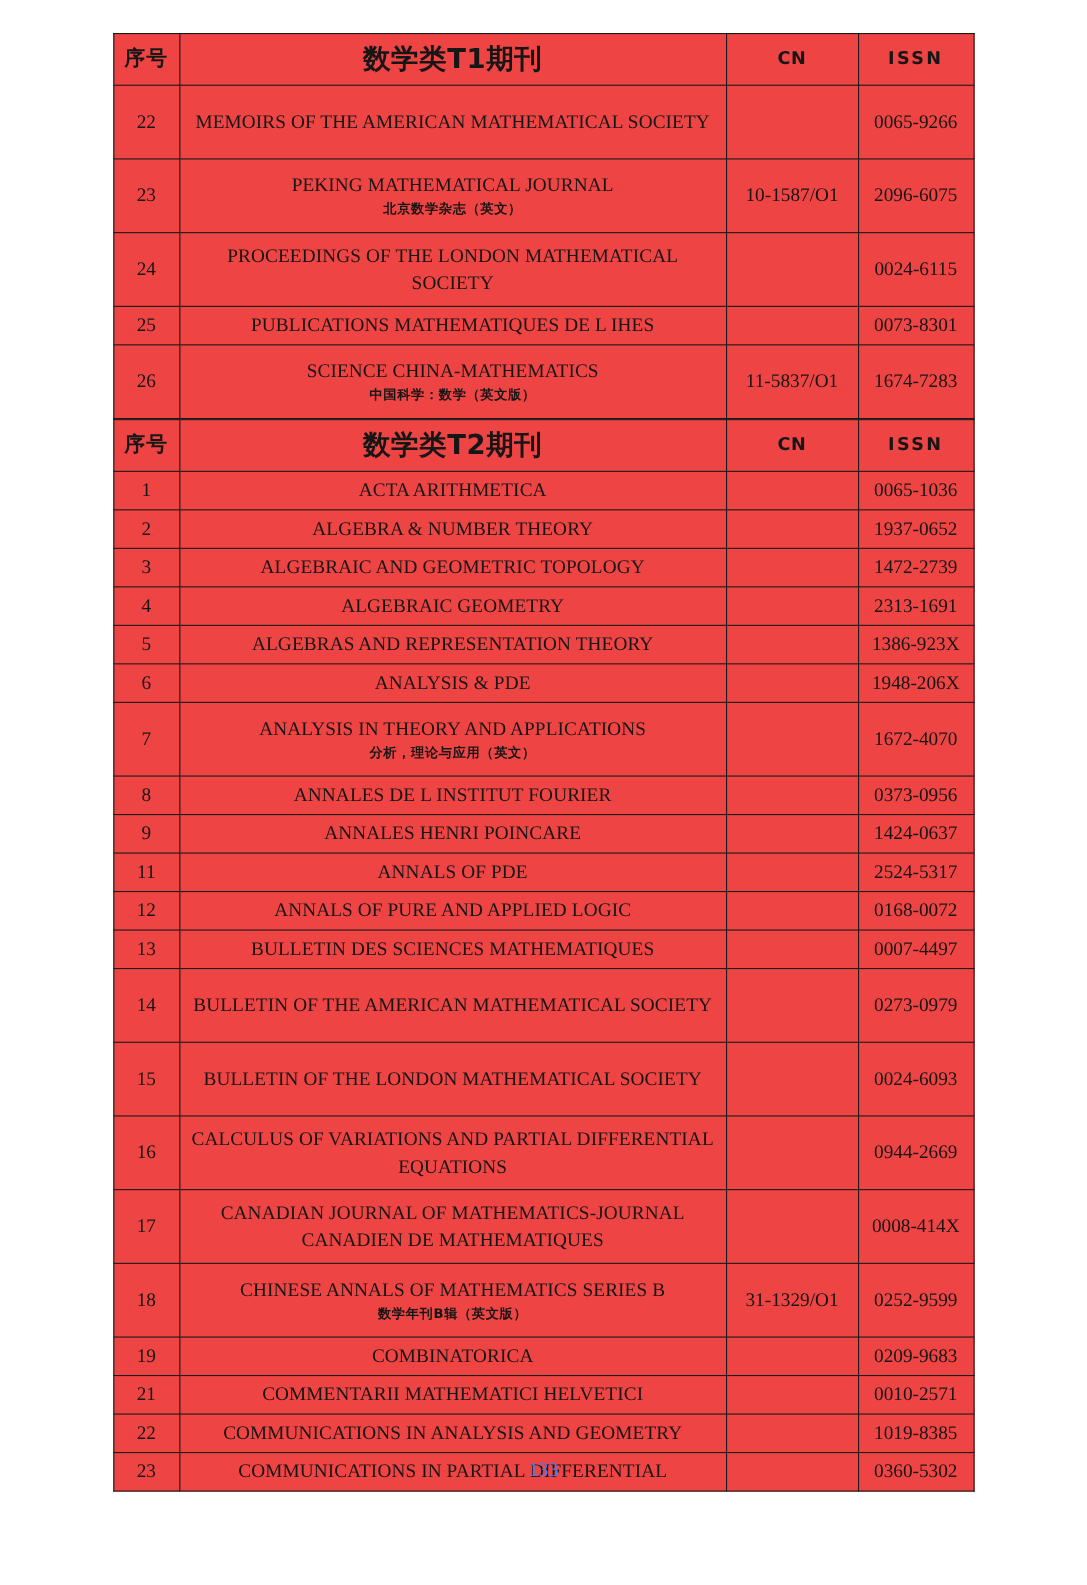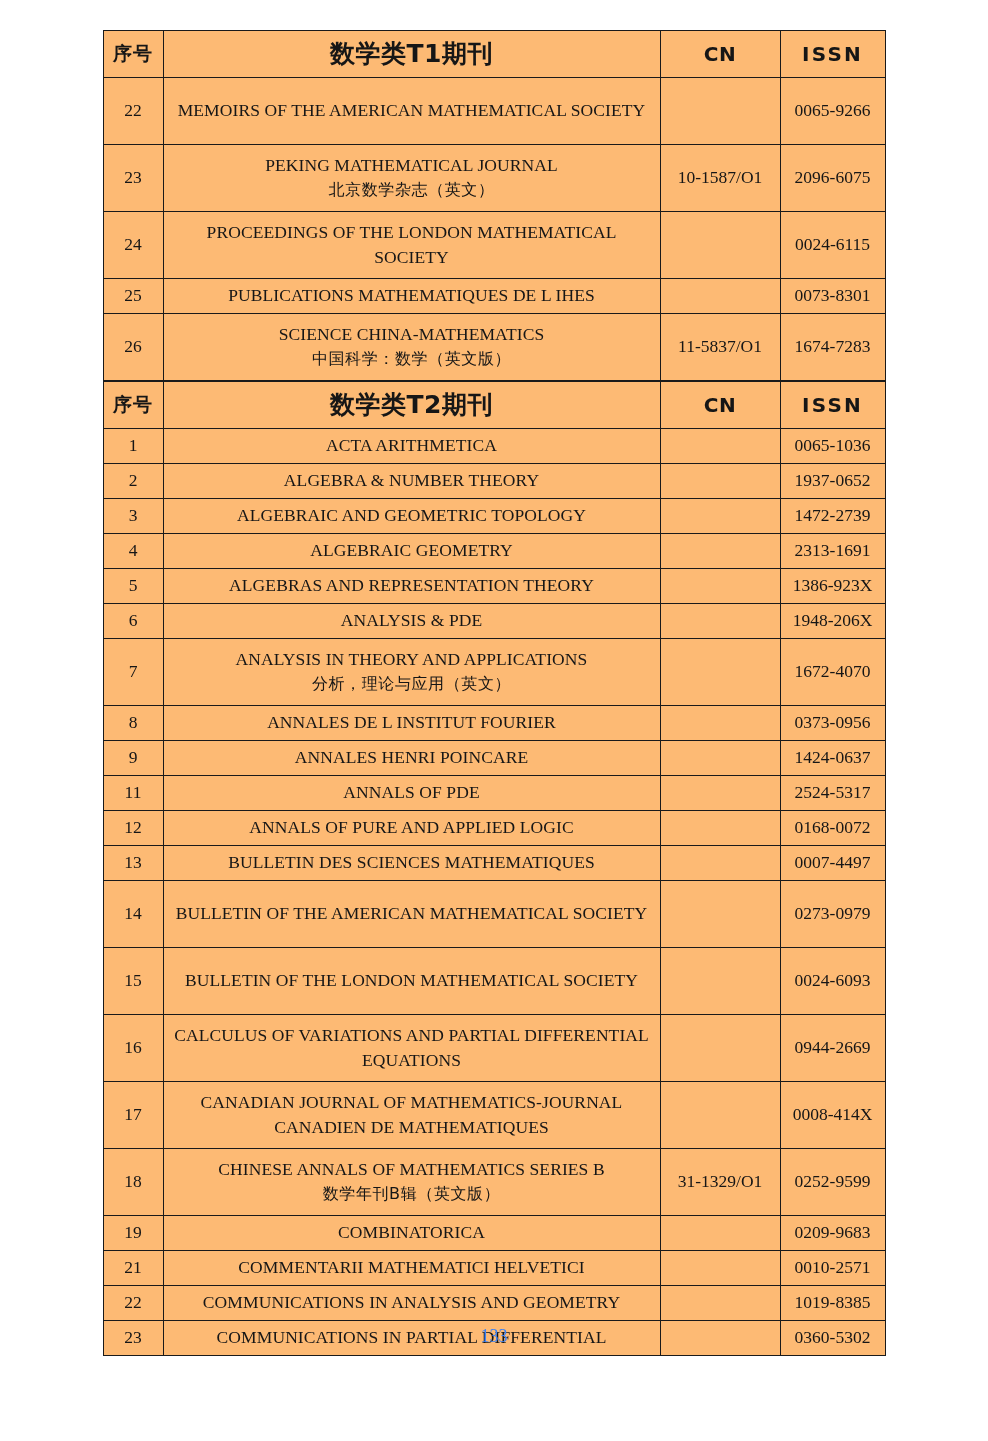--- a/index.html
+++ b/index.html
@@ -22,21 +22,21 @@
     position: relative;
     background: #ffffff;
     box-sizing: border-box;
   }
 
   .journal-table {
     border-collapse: collapse;
     table-layout: fixed;
     width: 782px;
     margin: 0 auto;
-    background: #fdba74;
+    background: #ef4444;
   }
 
   .journal-table td,
   .journal-table th {
     border: 1px solid #1a1a1a;
     padding: 3px 4px;
     vertical-align: middle;
     text-align: center;
     font-size: 17.5px;
     line-height: 1.42;
@@ -47,21 +47,21 @@
 
   
   .col-no    { width: 60px; }
   .col-name  { width: 497px; }
   .col-cn    { width: 120px; }
   .col-issn  { width: 105px; }
 
   .journal-table thead th {
     font-family: "DejaVu Sans", "Liberation Sans", sans-serif;
     font-weight: bold;
-    font-size: 20px;
+    font-size: 16px;
     letter-spacing: 0.5px;
     padding: 5px 4px;
   }
   .journal-table thead th.hdr-name {
     font-size: 25px;
     letter-spacing: 0.5px;
   }
   .journal-table thead th.hdr-no {
     font-size: 19px;
     letter-spacing: 1px;
@@ -74,23 +74,24 @@
     text-align: center;
   }
   .name-en {
     display: block;
     white-space: normal;
     letter-spacing: 0.1px;
   }
   .name-zh {
     display: block;
     font-family: "DejaVu Sans", "Liberation Sans", sans-serif;
-    font-size: 16px;
+    font-size: 12px;
     letter-spacing: 0.6px;
     margin-top: 1px;
+    font-weight: bold;
   }
 
   .tall td { height: 60px; }
   .short td { height: 28px; }
 
   .table-block-1 {
     position: absolute;
     top: 30px;
     left: 0;
     width: 988px;

